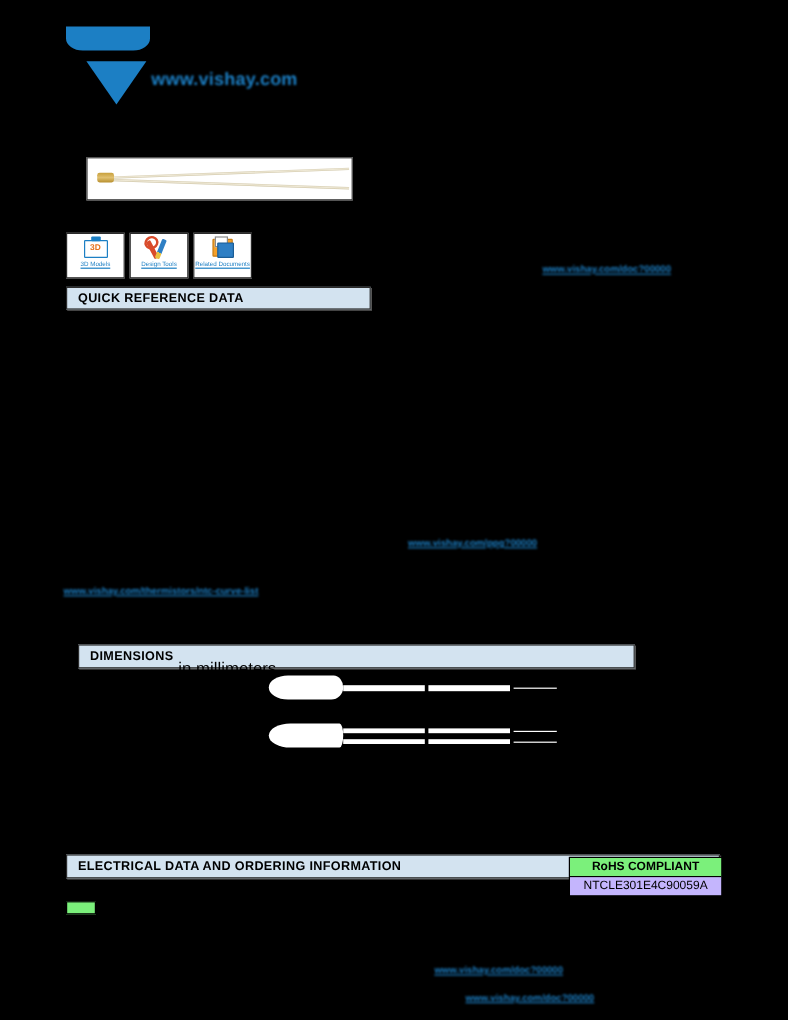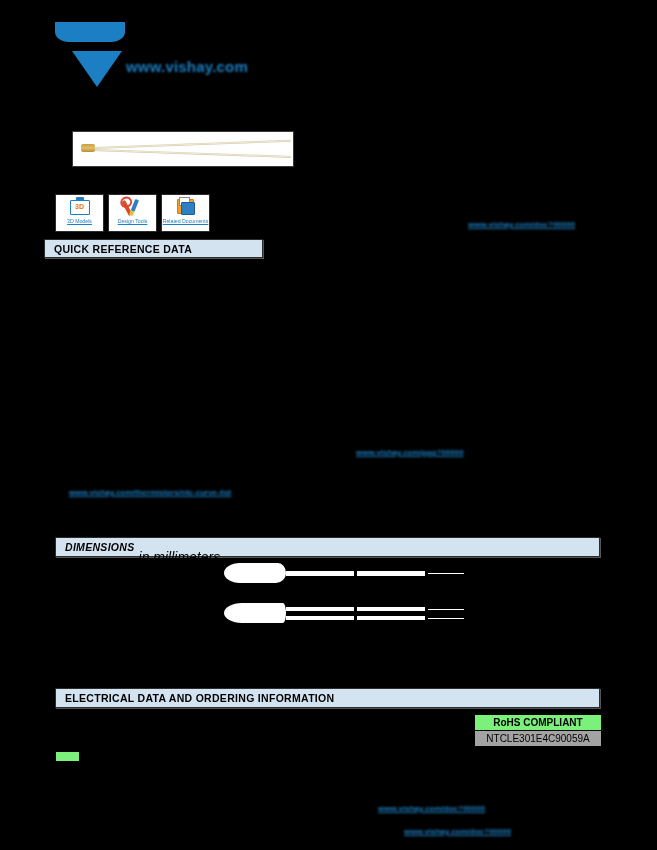--- a/index.html
+++ b/index.html
@@ -109,43 +109,42 @@
   
   .blurlink {
     position: absolute;
     color: #1c7fc4;
     font-size: 8.5px;
     font-weight: bold;
     white-space: nowrap;
     filter: blur(0.95px);
     text-decoration: underline;
     cursor: pointer;
-    margin-left: 16px;
   }
   #link-doc-top  { left: 452px; top: 220px; font-size: 8px; }
   #link-mid      { left: 340px; top: 448px; font-size: 8px; }
   #link-left     { left: 53px;  top: 488px; font-size: 8px; }
   #link-foot-1   { left: 362px; top: 804px; font-size: 8px; }
   #link-foot-2   { left: 388px; top: 827px; font-size: 8px; }
 
   
   .section-bar {
     position: absolute;
     background: #d3e3f0;
     border: 1px solid #2b2b2b;
     display: flex; align-items: center;
     padding-left: 9px;
     color: #000;
     box-shadow: 1px 1px 0 #555;
   }
   .section-bar .bar-title { font-size: 10.5px; font-weight: bold; letter-spacing: .3px; }
   .section-bar .bar-sub   { font-size: 14px; font-weight: normal; margin-left: 4px; margin-top: 20px; }
-  #bar-quick { left: 44px;  top: 239px; width: 219px; height: 19px; }
-  #bar-dims  { left: 55px;  top: 537px; width: 545px; height: 20px; font-style: italic; }
-  #bar-elec  { left: 55px;  top: 688px; width: 545px; height: 20px; }
+  #bar-quick { left: 55px;  top: 239px; width: 254px; height: 19px; }
+  #bar-dims  { left: 65px;  top: 537px; width: 464px; height: 20px; }
+  #bar-elec  { left: 55px;  top: 712px; width: 545px; height: 20px; }
   .body-side {
     position: absolute; left: 0px; top: 0px;
     width: 62px; height: 20px;
     background: #ffffff;
     border-radius: 16px 8px 10px 16px / 50% 50% 50% 50%;
   }
   .body-top {
     position: absolute; left: 0px; top: 0px;
     width: 62px; height: 20px;
     background: #ffffff;
@@ -161,21 +160,21 @@
   #rohs-badge {
     position: absolute; left: 474px; top: 714px;
     width: 128px; border: 1px solid #000;
     font-size: 10px; text-align: center;
   }
   #rohs-title {
     background: #7bf07b; font-weight: bold; padding: 2px 0;
     border-bottom: 1px solid #000;
   }
   #rohs-part {
-    background: #a3a3a3; padding: 2px 0;
+    background: #c4b5fd; padding: 2px 0;
   }
   #green-cell {
     position: absolute; left: 55px; top: 751px;
     width: 25px; height: 11px;
     background: #7bf07b;
     border: 1px solid #000;
   }
 </style>
 </head>
 <body>

